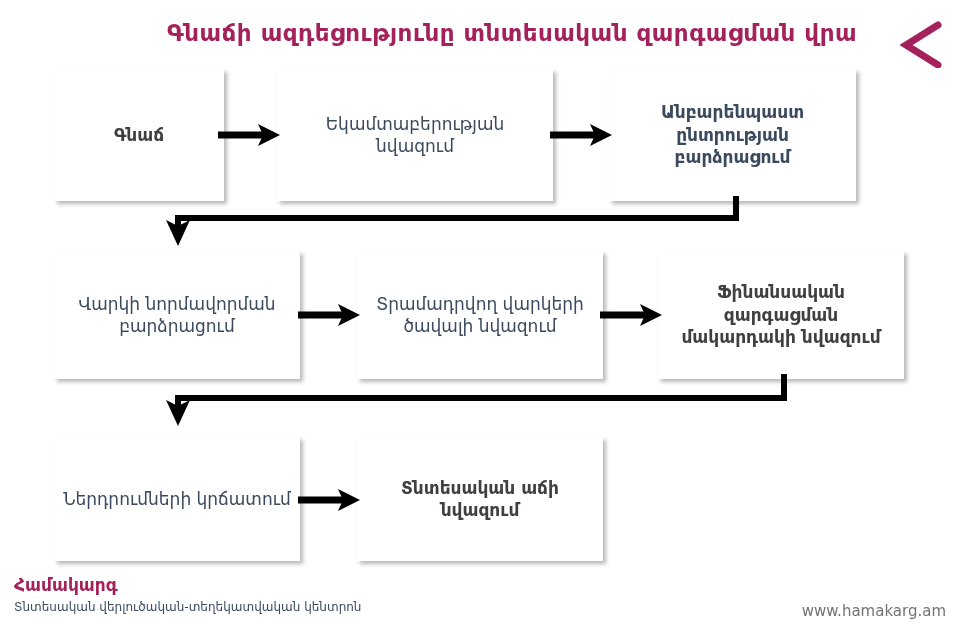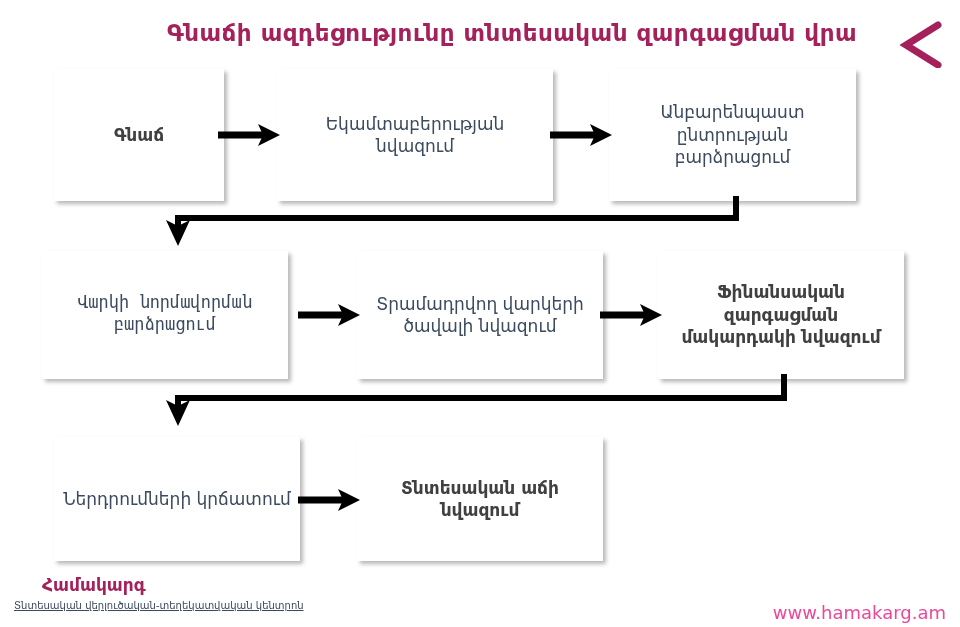--- a/index.html
+++ b/index.html
@@ -62,23 +62,23 @@
     color: #404040;
   }
   .flow-box .box-text {
     display: block;
     width: 100%;
   }
 
   
   #box-1 { left: 54px;  top: 69px;  width: 170px; height: 132px; }
   #box-2 { left: 277px; top: 69px;  width: 276px; height: 132px; justify-content: center; }
-  #box-3 { left: 609px; top: 69px;  width: 247px; height: 132px; }
-  
-  #box-4 { left: 42px;  top: 251px; width: 246px; height: 128px; font-family: Liberation Mono, monospace; }
+  #box-3 { left: 609px; top: 69px;  width: 247px; height: 132px; font-weight: bold; }
+  
+  #box-4 { left: 54px;  top: 251px; width: 246px; height: 128px; }
   #box-5 { left: 357px; top: 251px; width: 246px; height: 128px; }
   #box-6 { left: 658px; top: 251px; width: 246px; height: 128px; }
   
   #box-7 { left: 54px;  top: 437px; width: 246px; height: 124px; }
   #box-8 { left: 357px; top: 437px; width: 246px; height: 124px; }
 
   
   .h-arrow {
     position: absolute;
     height: 30px;
@@ -106,36 +106,34 @@
   }
 
   
   #footer-brand {
     position: absolute;
     left: 14px;
     top: 575px;
     color: #a4215c;
     font-size: 17px;
     font-weight: bold;
-    margin-left: 28px;
   }
   #footer-sub {
     position: absolute;
     left: 14px;
     top: 600px;
     color: #3b4a5e;
-    font-size: 10px;
-    text-decoration: underline;
+    font-size: 12px;
   }
   #footer-site {
     position: absolute;
     right: 14px;
     top: 602px;
-    color: #ec4899;
-    font-size: 18px;
+    color: #737373;
+    font-size: 15px;
   }
 </style>
 </head>
 <body>
 
 <div id="slide">
 
   <div id="title">Գնաճի ազդեցությունը տնտեսական զարգացման վրա</div>
 
   <div id="logo-mark">

